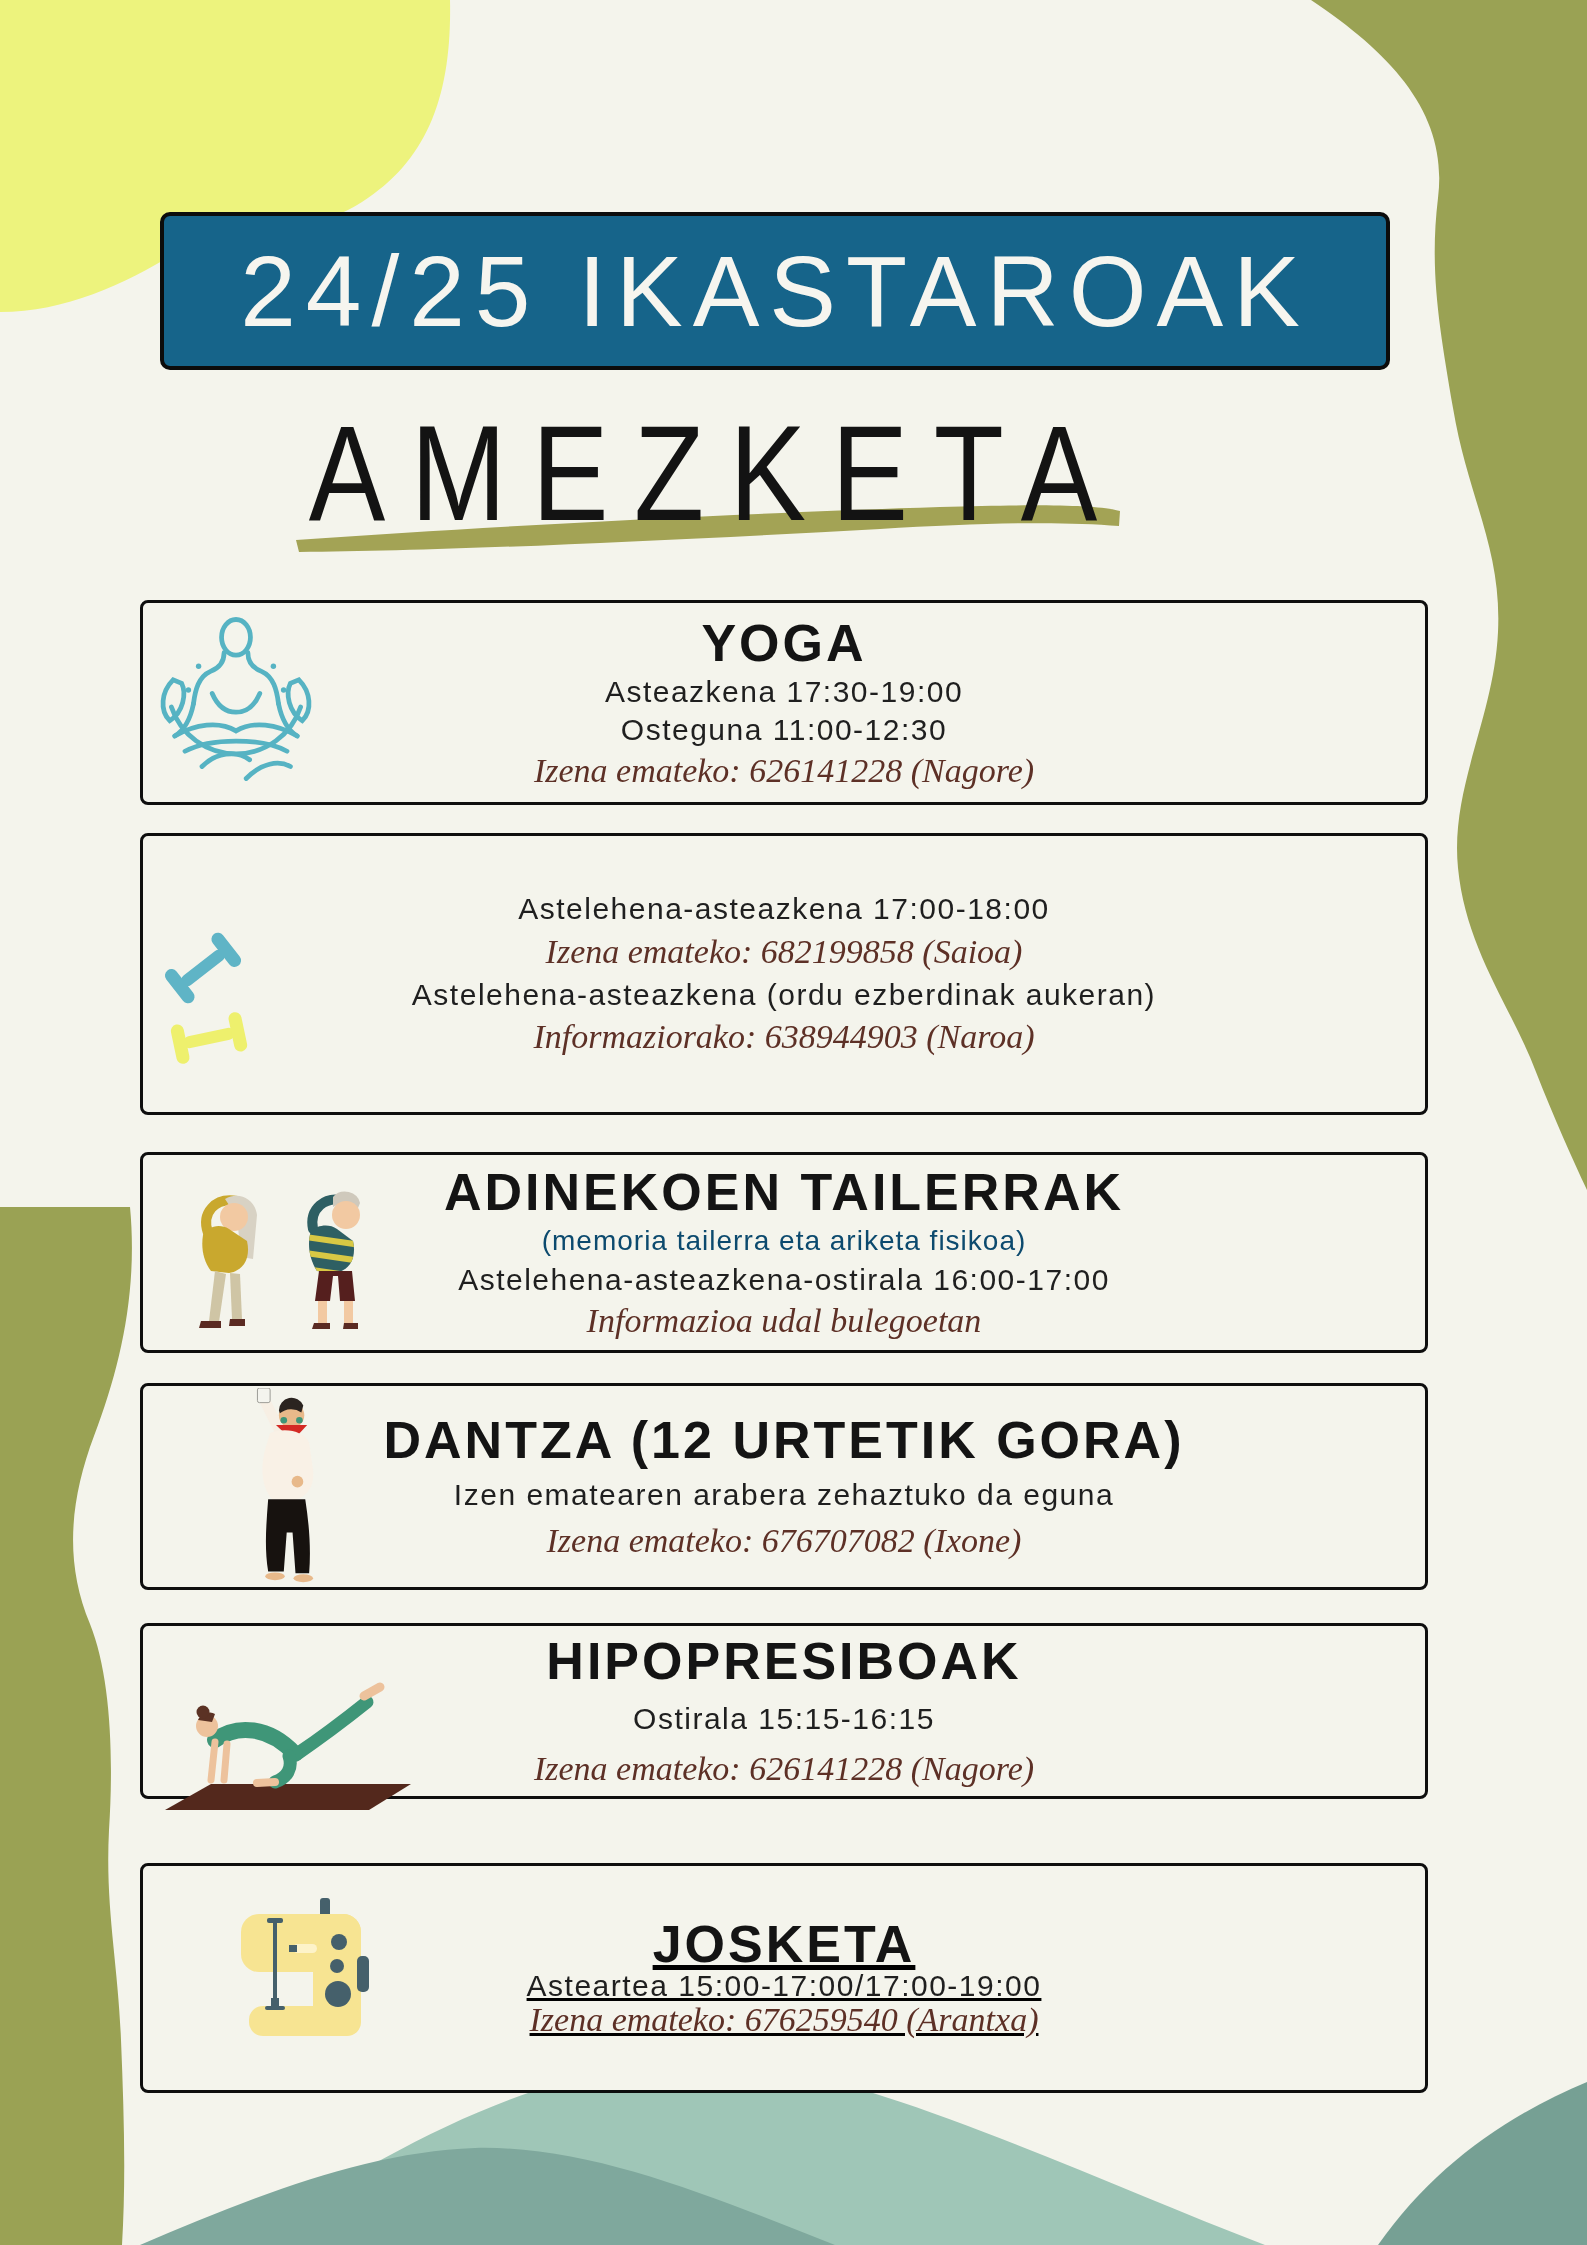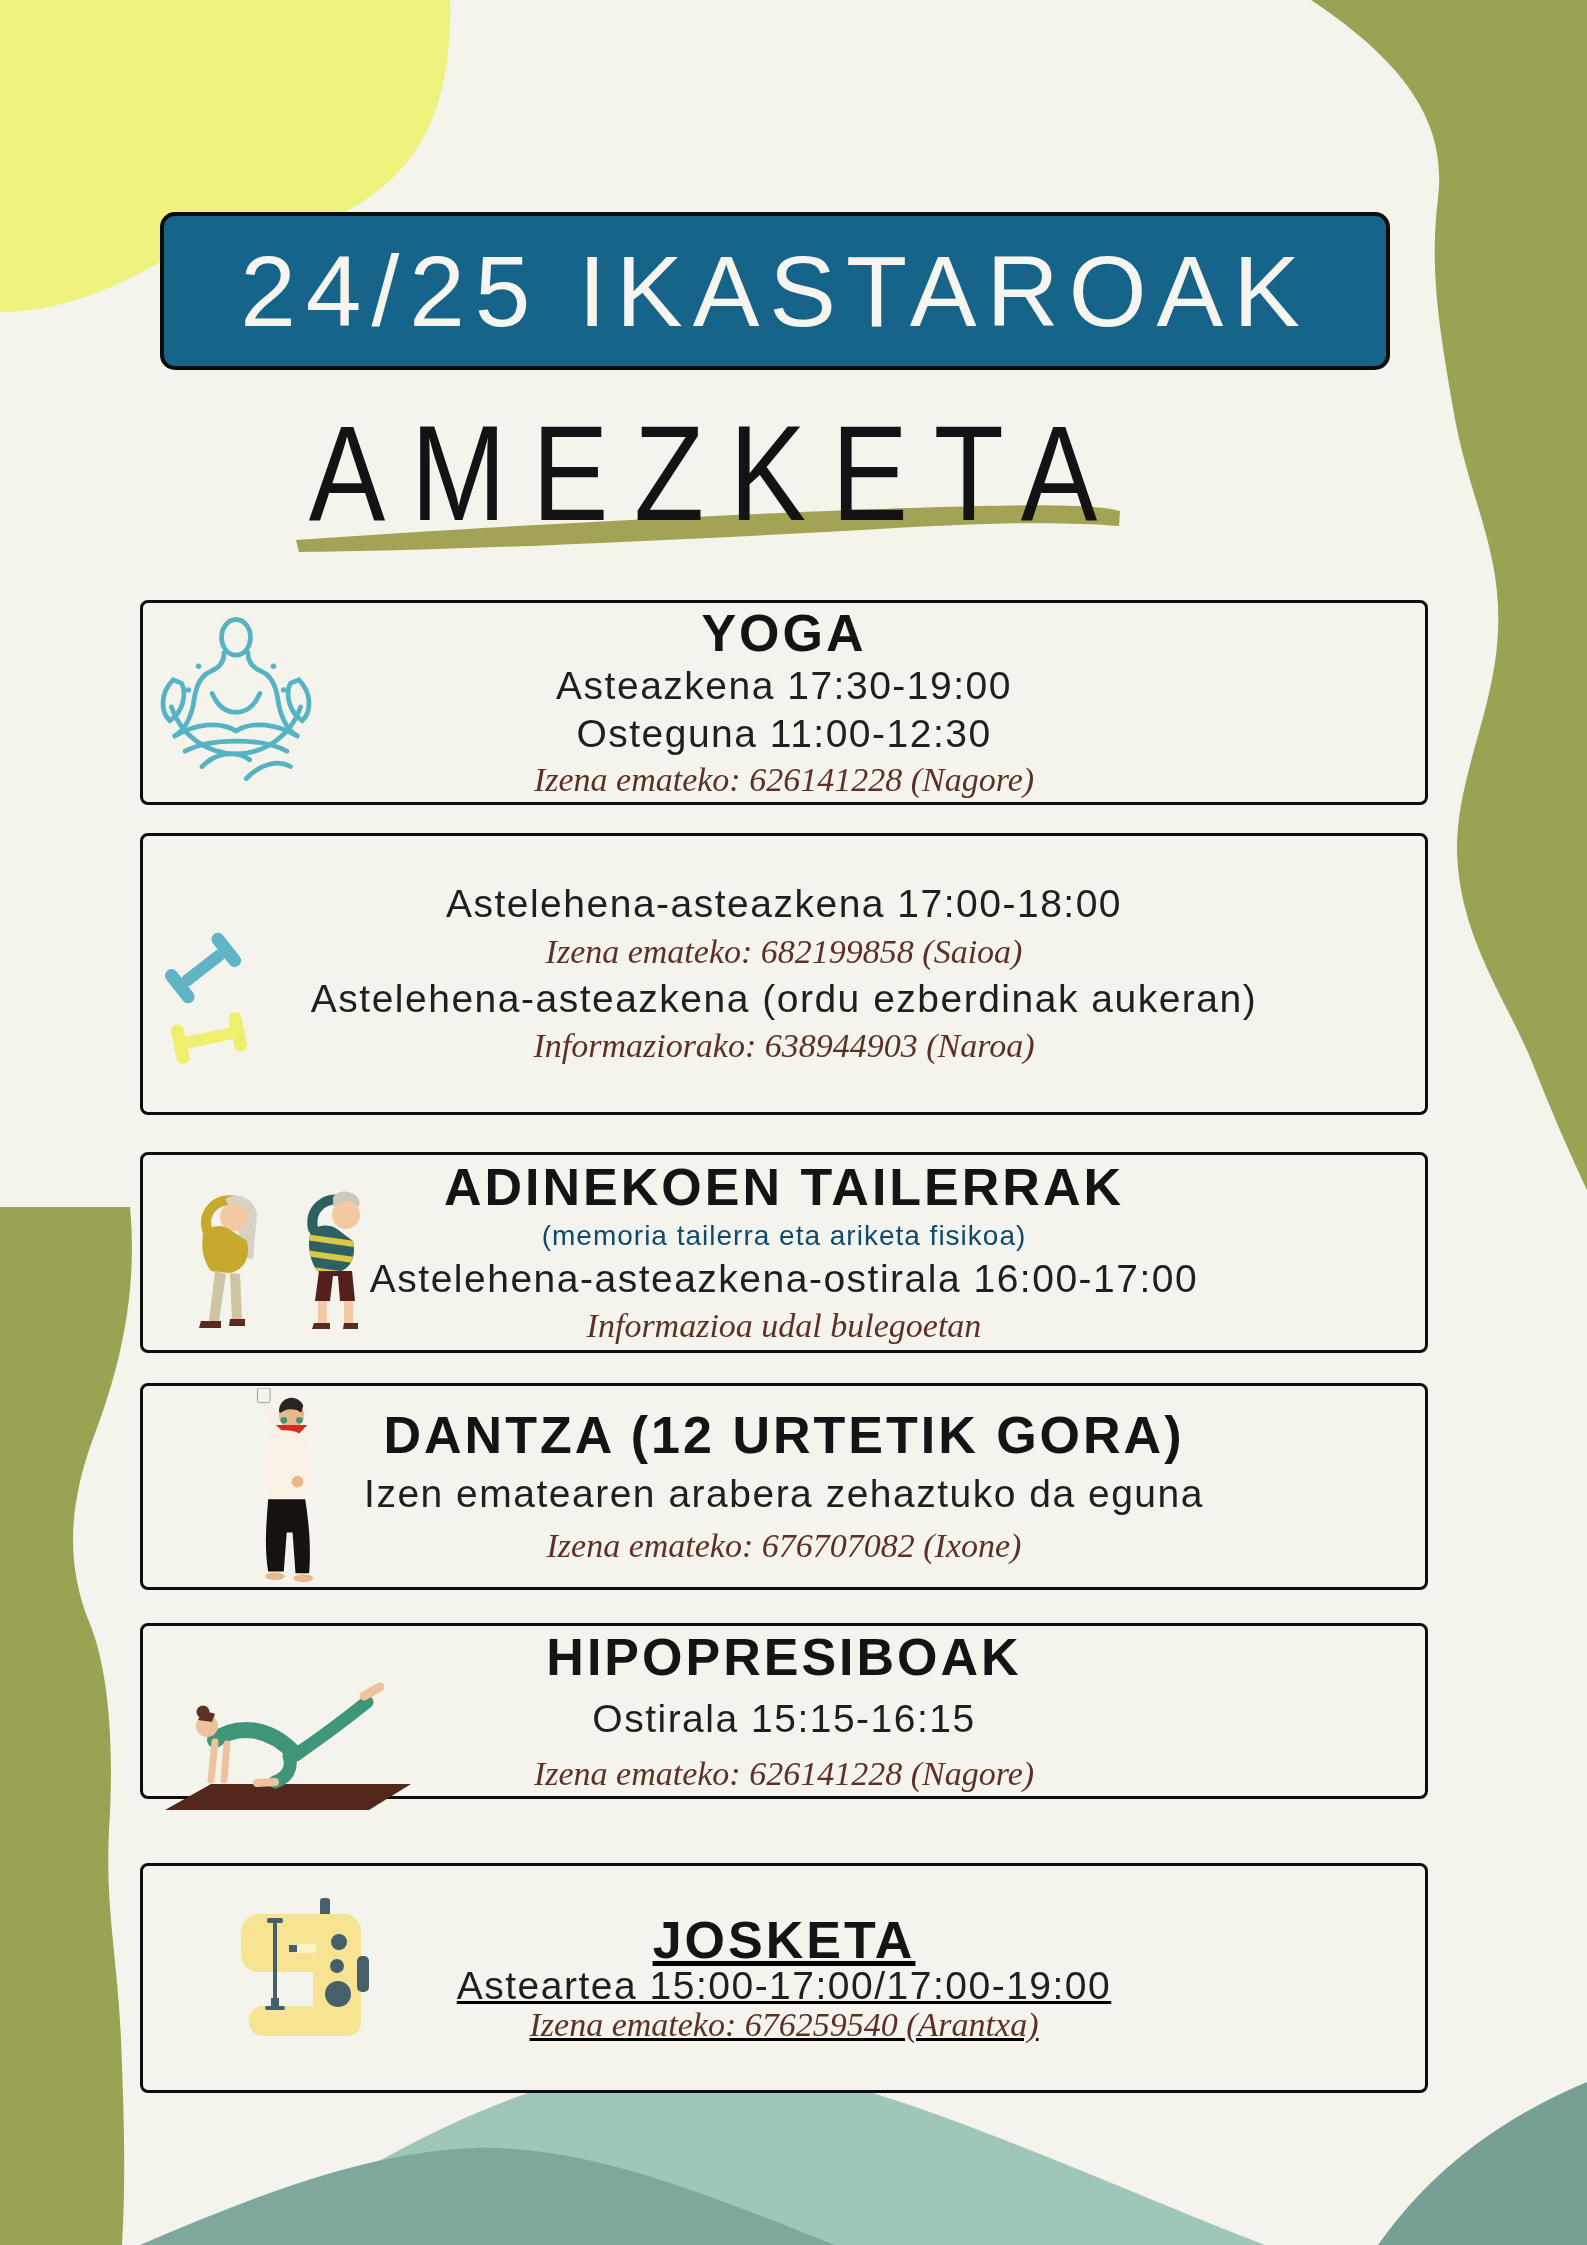--- a/index.html
+++ b/index.html
@@ -2,40 +2,40 @@
 <html><head>
 <meta charset="utf-8">
 <style>
   html,body{margin:0;padding:0;}
   body{width:1587px;height:2245px;position:relative;background:#f4f4ec;overflow:hidden;
        font-family:"Liberation Sans",sans-serif;}
   .page{position:absolute;inset:0;width:1587px;height:2245px;}
   .bg-svg{position:absolute;left:0;top:0;z-index:0;}
 
   .badge{position:absolute;left:160px;top:212px;width:1230px;height:158px;box-sizing:border-box;
-         background:#16648a;border:4.5px solid #0c0c0c;border-radius:15px;z-index:2;
+         background:#16648a;border:4.5px solid #0c0c0c;border-radius:10px;z-index:2;
          display:flex;align-items:center;justify-content:center;}
   .badge span{font-size:100px;font-weight:400;letter-spacing:10px;color:#f6f5ef;white-space:nowrap;}
 
   .town{position:absolute;top:396px;left:0;width:1432px;text-align:center;z-index:2;}
   .town span{display:inline-block;transform:scaleX(0.85);transform-origin:center;
              font-size:135px;font-weight:400;letter-spacing:30px;color:#131313;white-space:nowrap;}
 
   .card{position:absolute;left:140px;width:1288px;box-sizing:border-box;background:#f4f4ec;
         border:3.5px solid #0e0e0e;border-radius:8px;z-index:2;
         display:flex;flex-direction:column;align-items:center;justify-content:center;text-align:center;}
   .c1{top:600px;height:205px;gap:7px;}
   .c2{top:833px;height:282px;gap:9px;}
   .c3{top:1152px;height:201px;gap:8px;}
   .c4{top:1383px;height:207px;gap:13px;}
   .c5{top:1623px;height:176px;gap:16px;}
   .c6{top:1863px;height:230px;gap:0;text-decoration:underline;}
 
   .card-title{font-size:52px;font-weight:700;letter-spacing:3px;color:#141414;line-height:1.0;}
-  .line-reg{font-size:39px;font-weight:400;letter-spacing:1.5px;color:#1f1f1f;line-height:1.05;}
+  .line-reg{font-size:30px;font-weight:400;letter-spacing:1.5px;color:#1f1f1f;line-height:1.05;}
   .line-small{font-size:28px;font-weight:400;letter-spacing:1px;color:#0c4a6e;line-height:1.05;}
   .line-ital{font-family:"Liberation Serif",serif;font-style:italic;font-size:34px;color:#5d3026;line-height:1.05;}
 
   .icon{position:absolute;z-index:3;pointer-events:none;}
   .i1{left:8px;top:12px;}
   .i2{left:2px;top:80px;}
   .i3{left:20px;top:16px;}
   .i4{left:68px;top:2px;}
   .i5{left:14px;top:36px;}
   .i6{left:78px;top:32px;}

